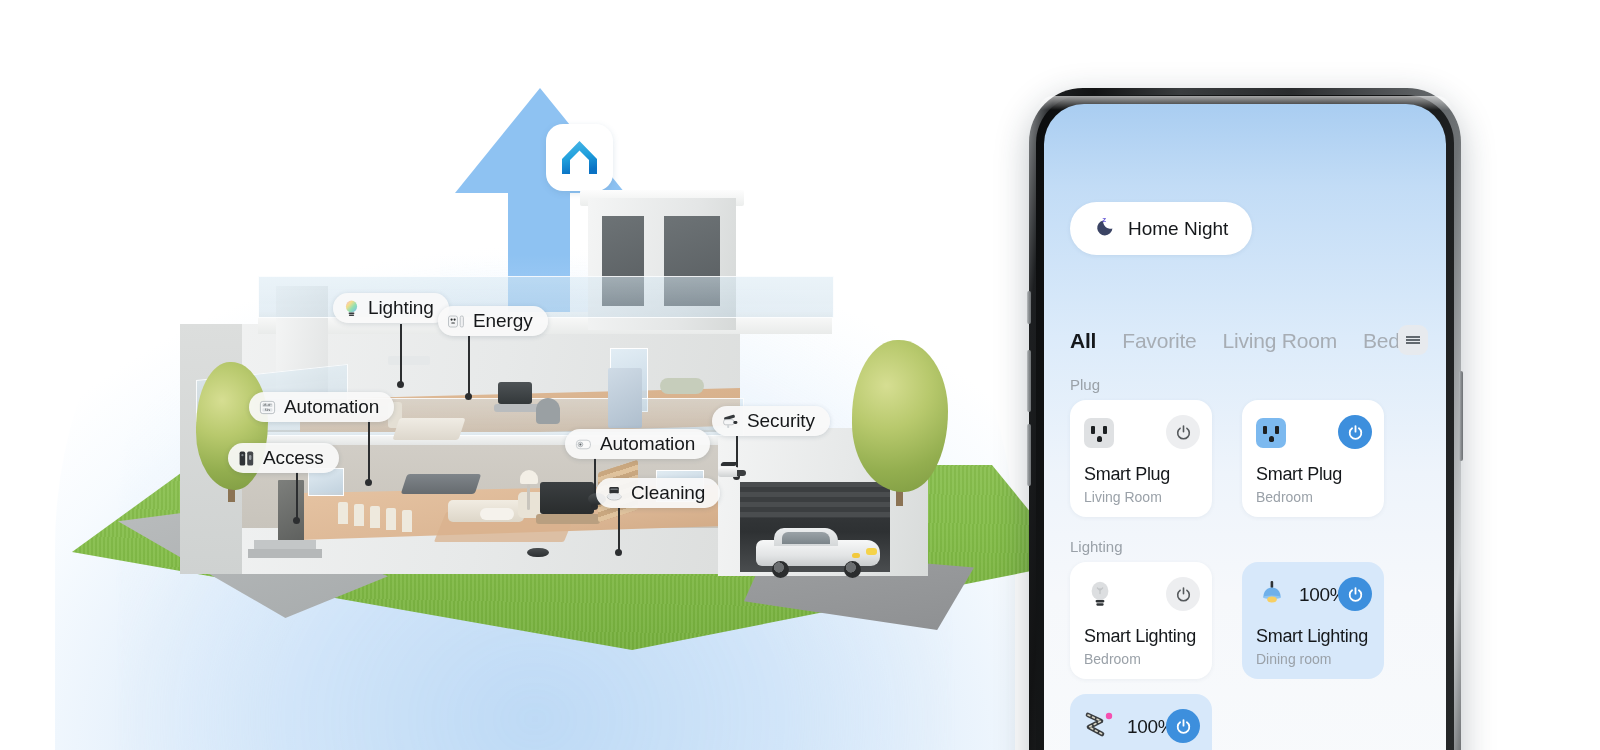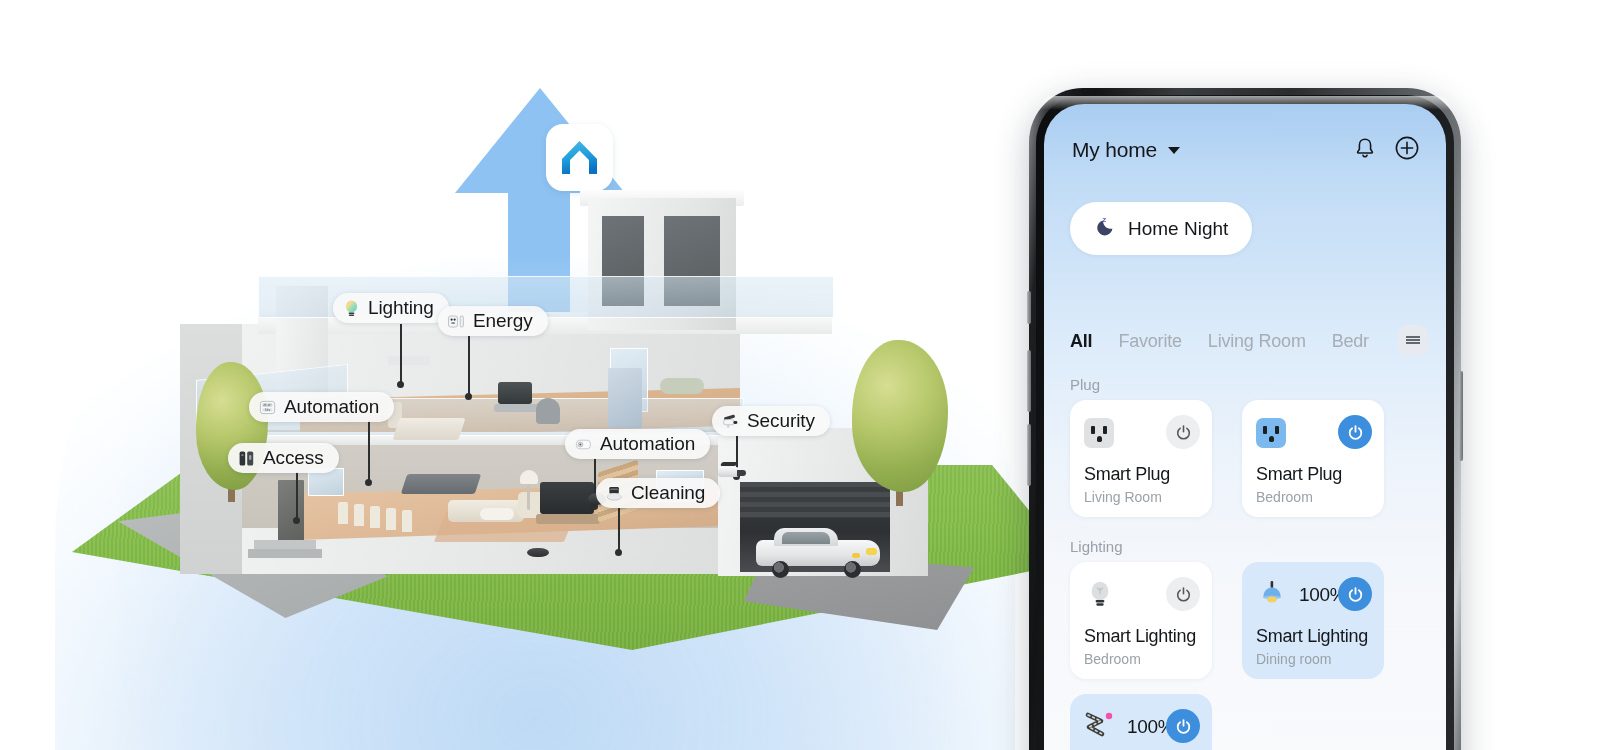--- a/index.html
+++ b/index.html
@@ -238,21 +238,21 @@
   
   .scenes{position:absolute;left:0;top:98px;width:100%;display:flex;gap:16px;padding-left:26px;box-sizing:border-box;}
   .scene-chip{
     display:flex;align-items:center;gap:10px;height:53px;padding:0 24px;
     border-radius:27px;background:#ffffff;box-shadow:0 1px 4px rgba(60,90,120,0.09);
     font-size:19px;color:#15181b;white-space:nowrap;
   }
 
   
   .tabs{position:absolute;left:0;top:219px;width:100%;height:36px;display:flex;align-items:center;padding-left:26px;box-sizing:border-box;}
-  .tab{font-size:18px;color:#a7adb4;margin-right:26px;white-space:nowrap;letter-spacing:-0.2px;}
+  .tab{font-size:21px;color:#a7adb4;margin-right:26px;white-space:nowrap;letter-spacing:-0.2px;}
   .tab.active{color:#15181b;font-weight:bold;}
   .tab-more{
     position:absolute;right:18px;top:2px;width:30px;height:30px;border-radius:9px;
     background:#e7eaee;display:flex;align-items:center;justify-content:center;
   }
   .tab-more i{display:block;width:14px;height:1.8px;background:#62696f;margin:1.6px 0;}
 
   
   .sec-title{position:absolute;left:26px;font-size:15px;color:#9aa1a8;}
   .card{
@@ -497,38 +497,20 @@
     <div class="ph-outer"></div>
     <div class="ph-bezel"></div>
     <div class="ph-hl"></div>
     <div class="ph-btn btn-l1"></div>
     <div class="ph-btn btn-l2"></div>
     <div class="ph-btn btn-l3"></div>
     <div class="ph-btn btn-r1"></div>
 
     <div class="ph-screen">
 
-      <div class="app-head">
-        <span class="home-name">My home</span>
-        <span class="caret"></span>
-        <span class="head-icons">
-          <span>
-            <svg width="22" height="24" viewBox="0 0 22 24">
-              <path d="M11 3.2c-3.3 0-5.6 2.5-5.6 5.7v4.4l-1.7 2.6c-.3.5 0 1.1.6 1.1h13.4c.6 0 .9-.6.6-1.1l-1.7-2.6V8.9C16.6 5.7 14.3 3.2 11 3.2z" fill="none" stroke="#16191c" stroke-width="1.6" stroke-linejoin="round"></path>
-              <path d="M9 19.2c.3 1 1.1 1.6 2 1.6s1.7-.6 2-1.6" fill="none" stroke="#16191c" stroke-width="1.6" stroke-linecap="round"></path>
-            </svg>
-          </span>
-          <span>
-            <svg width="26" height="26" viewBox="0 0 26 26">
-              <circle cx="13" cy="13" r="10.6" fill="none" stroke="#16191c" stroke-width="1.6"></circle>
-              <path d="M13 7.4v11.2M7.4 13h11.2" stroke="#16191c" stroke-width="1.6" stroke-linecap="round"></path>
-            </svg>
-          </span>
-        </span>
-      </div>
 
       <div class="scenes">
         <div class="scene-chip">
           <span>
             <svg width="24" height="22" viewBox="0 0 24 22">
               <path d="M18.4 13.4A7.3 7.3 0 0 1 9.2 5.4a7.6 7.6 0 1 0 9.2 8z" fill="#3b4464"></path>
               <text x="8.3" y="7.2" font-size="8" font-weight="bold" fill="#6b5ed6" font-family="sans-serif">z</text>
             </svg>
           </span>
           <span>Home Night</span>

